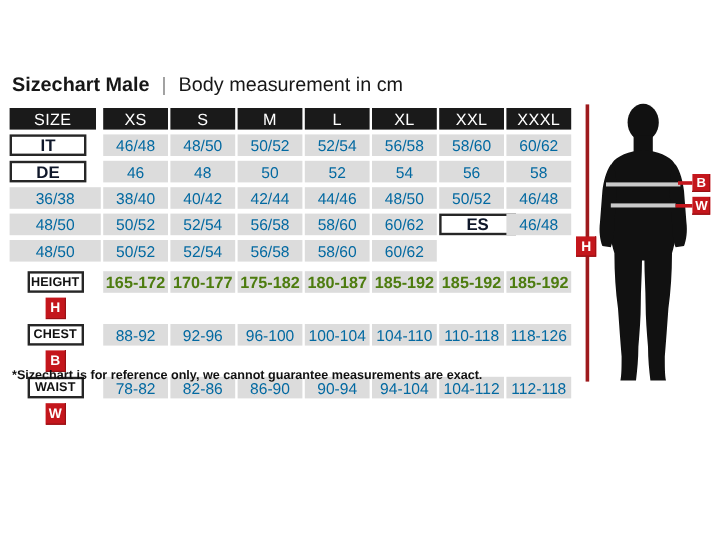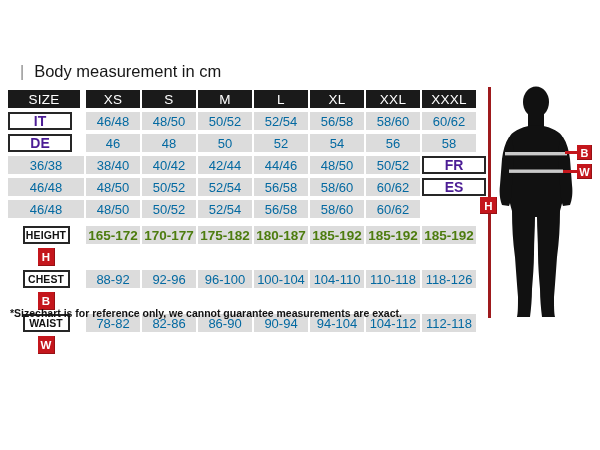--- a/index.html
+++ b/index.html
@@ -30,21 +30,21 @@
   .cell.head  { background:#1a1a1a; color:#ffffff; font-size:13.5px; letter-spacing:0.3px; }
   .cell.head.first { width:72px; }
   .cell.data  { background:#dcdcdc; color:#0369a1; font-size:13px; }
   .cell.data.bold { font-weight:bold; color:#4d7c0f; font-size:13.5px; }
 
   .label-box {
     box-sizing:border-box; height:18px; background:#ffffff;
     border:2px solid #262626; display:flex; align-items:center; justify-content:center;
     font-weight:bold;
   }
-  .label-box.country { width:64px; font-size:14px; color:#4c1d95; }
+  .label-box.country { width:64px; font-size:14px; color:#0f172a; }
   .mwrap { width:76px; display:flex; align-items:center; gap:4px;flex-direction:column; }
   .label-box.measure { width:47px; font-size:10.5px; color:#111111; letter-spacing:0.1px; }
   .badge-inline {
     width:17px; height:18px; background:#c4161c; color:#ffffff;
     font-weight:bold; font-size:11.5px; display:flex; align-items:center; justify-content:center;
     box-shadow:inset -1px -1px 0 #971014;
   }
 
   
   .h-line { position:absolute; left:488px; top:87px; width:3px; height:231px; background:#9e1a1d; }
@@ -63,20 +63,21 @@
 
   
   .footnote { position:absolute; left:10px; top:307px; font-size:10.5px; font-weight:bold; color:#111111; }
 </style>
 </head>
 <body>
 
 <div class="stage">
 
   <div class="title">
+    <span class="t-main">Sizechart Male</span>
     <span class="t-sep">|</span>
     <span class="t-sub">Body measurement in cm</span>
   </div>
 
   <div class="grid grid-top" id="grid-top">
       <div class="cell head first">SIZE</div>
       <div class="cell head">XS</div>
       <div class="cell head">S</div>
       <div class="cell head">M</div>
       <div class="cell head">L</div>
@@ -99,21 +100,20 @@
       <div class="cell data">54</div>
       <div class="cell data">56</div>
       <div class="cell data">58</div>
       <div class="cell data">36/38</div>
       <div class="cell data">38/40</div>
       <div class="cell data">40/42</div>
       <div class="cell data">42/44</div>
       <div class="cell data">44/46</div>
       <div class="cell data">48/50</div>
       <div class="cell data">50/52</div>
-      <div class="label-box country">FR</div>
       <div class="cell data">46/48</div>
       <div class="cell data">48/50</div>
       <div class="cell data">50/52</div>
       <div class="cell data">52/54</div>
       <div class="cell data">56/58</div>
       <div class="cell data">58/60</div>
       <div class="cell data">60/62</div>
       <div class="label-box country">ES</div>
       <div class="cell data">46/48</div>
       <div class="cell data">48/50</div>

